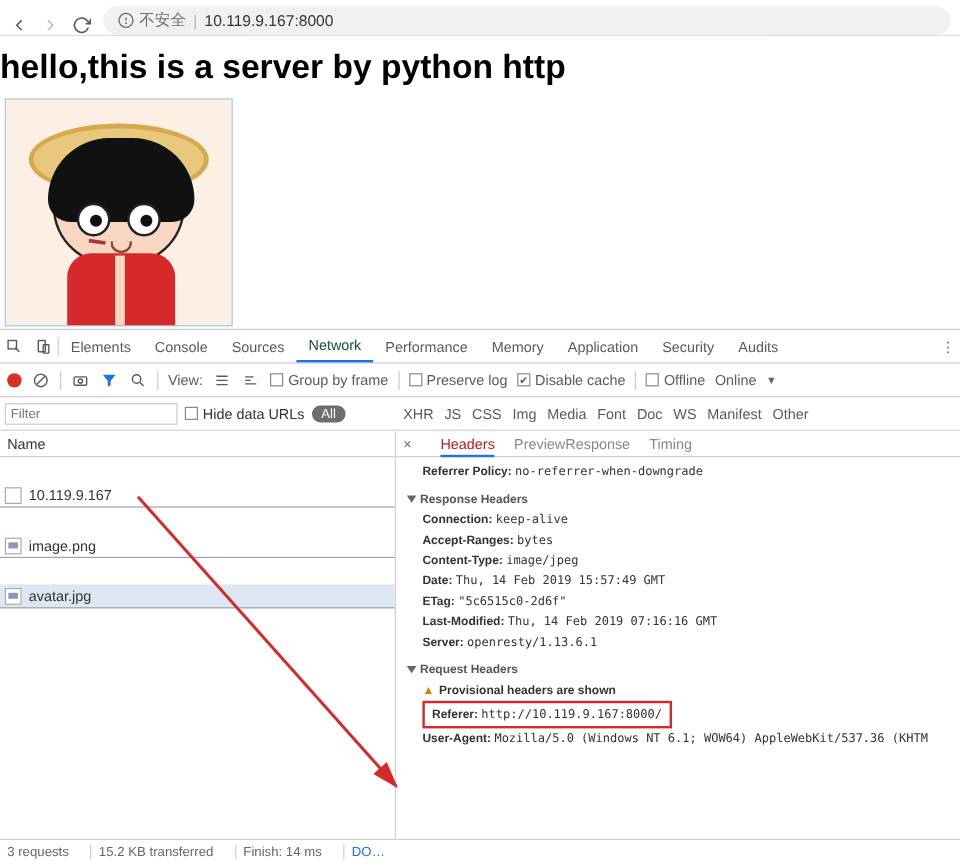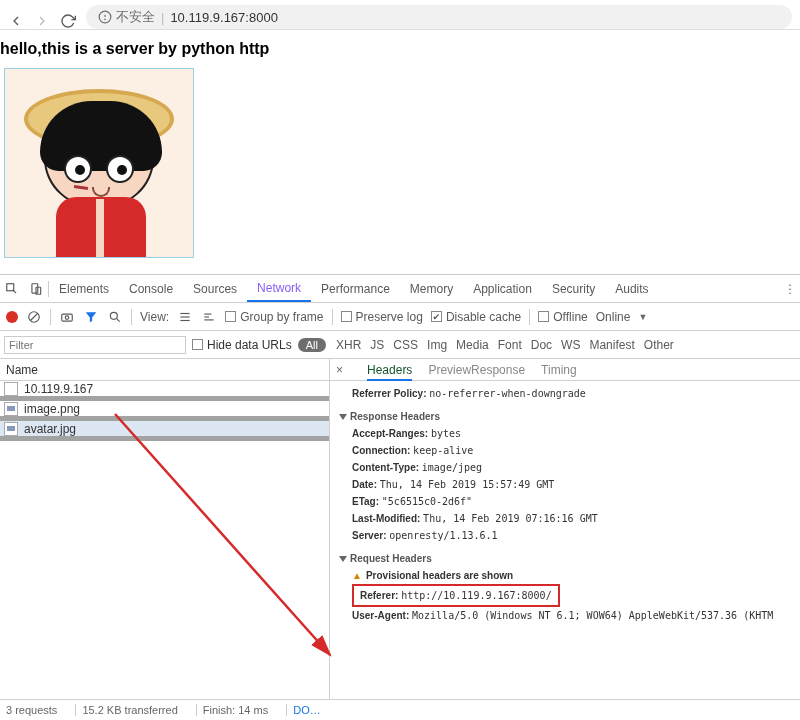--- a/index.html
+++ b/index.html
@@ -3,70 +3,70 @@
 <meta charset="utf-8">
 <style>
 * { margin:0; padding:0; box-sizing:border-box; font-family:Arial,Helvetica,sans-serif; }
 body { width:800px; height:720px; background:#fff; position:relative; overflow:hidden; }
 .addrbar { height:30px; display:flex; align-items:flex-end; gap:10px; padding:0 8px; border-bottom:1px solid #ddd; }
 .navicon { width:16px; height:16px; color:#5a5a5a; display:flex; align-items:center; justify-content:center; cursor:pointer; }
 .navicon svg { width:16px; height:16px; }
 .omnibox { flex:1; display:flex; align-items:center; gap:6px; background:#f1f1f1; border-radius:14px; height:24px; padding:0 12px; font-size:13px; color:#333; }
 .insecure { color:#6e6e6e; display:flex; align-items:center; gap:4px; }
 .page { padding:4px 0 0 0; }
-.page h2 { font-size:16px; font-weight:bold; padding:6px 0; }
+.page h2 { font-size:28px; font-weight:bold; padding:6px 0; }
 .avatar { border:1px solid #9ecfe7; width:190px; height:190px; margin:4px 0 8px 4px; background:#fcefe4; position:relative; overflow:hidden; }
 .face { position:absolute; left:50%; top:48%; transform:translate(-50%,-50%); }
 .head { width:110px; height:100px; background:#f7d7c1; border-radius:50%; border:2px solid #222; position:relative; }
 .hair { position:absolute; top:-10px; left:-6px; width:122px; height:70px; background:#111; border-radius:55px 55px 20px 20px; }
 .eye { position:absolute; width:28px; height:28px; background:#fff; border:2px solid #222; border-radius:50%; top:44px; }
 .eye.l{left:18px;} .eye.r{right:18px;}
 .pupil{position:absolute;width:10px;height:10px;background:#111;border-radius:50%;top:8px;left:9px;}
 .mouth{position:absolute;width:18px;height:10px;border:2px solid #8a4a3a;border-top:none;border-radius:0 0 12px 12px;bottom:10px;left:46px;}
 .scar{position:absolute;width:14px;height:3px;background:#a33;bottom:18px;left:28px;transform:rotate(8deg);}
 .hat{position:absolute;width:150px;height:60px;border:4px solid #d6a84f;background:#e8c87c;border-radius:50%;top:-20px;left:-20px;z-index:-1;}
 .shirt{position:absolute;width:90px;height:70px;background:#d62a2a;border-radius:20px 20px 0 0;bottom:-60px;left:10px;}
 .shirt:before{content:"";position:absolute;left:40px;top:2px;width:8px;height:60px;background:#f7d7c1;}
 
 .devtools { position:absolute; left:0; right:0; bottom:0; top:274px; border-top:1px solid #c9c9c9; font-size:12px; color:#333; background:#fff; }
 .dt-top { height:28px; display:flex; align-items:center; border-bottom:1px solid #d0d0d0; }
 .dt-corner{ width:24px; display:flex; align-items:center; justify-content:center; color:#5a5a5a; }
 .dt-corner svg{width:14px;height:14px;}
 .dt-mainTabs{ display:flex; align-items:center; height:100%; flex:1;}
 .dt-tab{ padding:0 10px; height:100%; display:flex; align-items:center; color:#5a5a5a; cursor:pointer; }
-.dt-tab.active{ color:#8b5cf6; border-bottom:2px solid #1a73e8; }
+.dt-tab.active{ color:#14532d; border-bottom:2px solid #1a73e8; }
 .dt-more{width:20px;color:#666;display:flex;justify-content:center;}
 
 .dt-toolbar{height:28px;display:flex;align-items:center;gap:8px;padding:0 6px;border-bottom:1px solid #d0d0d0;color:#5a5a5a;}
 .rec{width:12px;height:12px;background:#d93025;border-radius:50%;}
 .iconbtn{width:16px;height:16px;display:flex;align-items:center;justify-content:center;cursor:pointer;}
 .iconbtn svg{width:14px;height:14px;}
 .sep{width:1px;height:16px;background:#ccc;}
 .chk{display:flex;align-items:center;gap:4px;}
 .chkbox{width:11px;height:11px;border:1px solid #888;display:inline-flex;align-items:center;justify-content:center;font-size:9px;background:#fff;}
 
 .dt-filterbar{height:28px;display:flex;align-items:center;border-bottom:1px solid #d0d0d0;}
 .filterLeft{width:330px;display:flex;align-items:center;height:100%;padding-left:4px;gap:6px;}
-.filterInput{border:1px solid #ccc;height:18px;width:182px;padding:0 4px;font-size:11px;color:#888;}
+.filterInput{border:1px solid #ccc;height:18px;width:144px;padding:0 4px;font-size:11px;color:#888;}
 .pill{background:#6e6e6e;color:#fff;border-radius:8px;padding:1px 8px;font-size:11px;}
 .typeRow{display:flex;align-items:center;gap:9px;padding-left:6px;color:#5a5a5a;justify-content:space-between;}
 
 .dt-body{position:absolute;top:84px;left:0;right:0;bottom:21px;display:flex;}
 .reqlist{width:330px;border-right:1px solid #d0d0d0;display:flex;flex-direction:column;}
 .reqhead{height:22px;border-bottom:1px solid #d0d0d0;padding-left:6px;display:flex;align-items:center;color:#333;}
-.reqitem{height:20px;display:flex;align-items:center;gap:6px;padding-left:4px;border-bottom:5px solid #a3a3a3;cursor:pointer;}
+.reqitem{height:20px;display:flex;align-items:center;gap:6px;padding-left:4px;border-bottom:1px solid #a3a3a3;cursor:pointer;margin-top:22px;}
 .reqitem.sel{background:#dde6f3;}
 .fileicon{width:14px;height:14px;border:1px solid #aaa;background:#fff;position:relative;}
 .fileicon.img:after{content:"";position:absolute;left:2px;right:2px;top:3px;height:5px;background:#89b;}
 
 .detail{flex:1;overflow:hidden;position:relative;}
 .detailTabs{height:22px;border-bottom:1px solid #d0d0d0;display:flex;align-items:center;padding-left:6px;gap:16px;color:#888;}
 .detailTabs .x{color:#666;margin-right:8px;cursor:pointer;}
 .detailTabs .dtab{cursor:pointer;}
-.detailTabs .dtab.active{color:#14532d;border-bottom:2px solid #1a73e8;padding-bottom:2px;}
+.detailTabs .dtab.active{color:#b91c1c;border-bottom:2px solid #1a73e8;padding-bottom:2px;}
 .hdrbody{padding:4px 8px 0 22px;font-size:10px;line-height:1.7;color:#333;overflow:hidden;}
 .hline .k{font-weight:bold;}
 .hline .v{font-family:Consolas,monospace;color:#333;}
 .section{margin-top:6px;}
 .section .stitle{font-weight:bold;color:#555;margin-left:-12px;}
 .tri{display:inline-block;width:0;height:0;border-top:4px solid transparent;border-bottom:4px solid transparent;border-left:6px solid #666;transform:rotate(90deg);margin-right:4px;vertical-align:middle;}
 .warn{color:#d08400;margin-right:4px;}
 .refbox{border:2px solid #d62a2a;padding:1px 6px;display:inline-block;}
 
 .statusbar{position:absolute;left:0;right:0;bottom:0;height:21px;border-top:1px solid #d0d0d0;display:flex;align-items:center;padding:0 6px;font-size:11px;color:#666;gap:6px;background:#fff;}
@@ -267,22 +267,22 @@
     <div class="detail">
       <div class="detailTabs">
         <span class="x">×</span>
         <span id="detailTabs"><span class="dtab active" style="margin-right: 16px;">Headers</span><span class="dtab" style="">Preview</span><span class="dtab" style="margin-right: 16px;">Response</span><span class="dtab" style="margin-right: 20px;">Timing</span></span>
       </div>
       <div class="hdrbody">
         <div class="hline"><span class="k">Referrer Policy:</span> <span class="v">no-referrer-when-downgrade</span></div>
         <div class="section">
           <div class="stitle"><span class="tri"></span><span>Response Headers</span></div>
           <div id="respHeaders">
+              <div class="hline"><span class="k">Connection:</span> <span class="v">keep-alive</span></div>
               <div class="hline"><span class="k">Accept-Ranges:</span> <span class="v">bytes</span></div>
-              <div class="hline"><span class="k">Connection:</span> <span class="v">keep-alive</span></div>
               <div class="hline"><span class="k">Content-Type:</span> <span class="v">image/jpeg</span></div>
               <div class="hline"><span class="k">Date:</span> <span class="v">Thu, 14 Feb 2019 15:57:49 GMT</span></div>
               <div class="hline"><span class="k">ETag:</span> <span class="v">"5c6515c0-2d6f"</span></div>
               <div class="hline"><span class="k">Last-Modified:</span> <span class="v">Thu, 14 Feb 2019 07:16:16 GMT</span></div>
               <div class="hline"><span class="k">Server:</span> <span class="v">openresty/1.13.6.1</span></div>
             </div>
         </div>
         <div class="section">
           <div class="stitle"><span class="tri"></span><span>Request Headers</span></div>
           <div class="hline"><span class="warn">▲</span><b>Provisional headers are shown</b></div>

